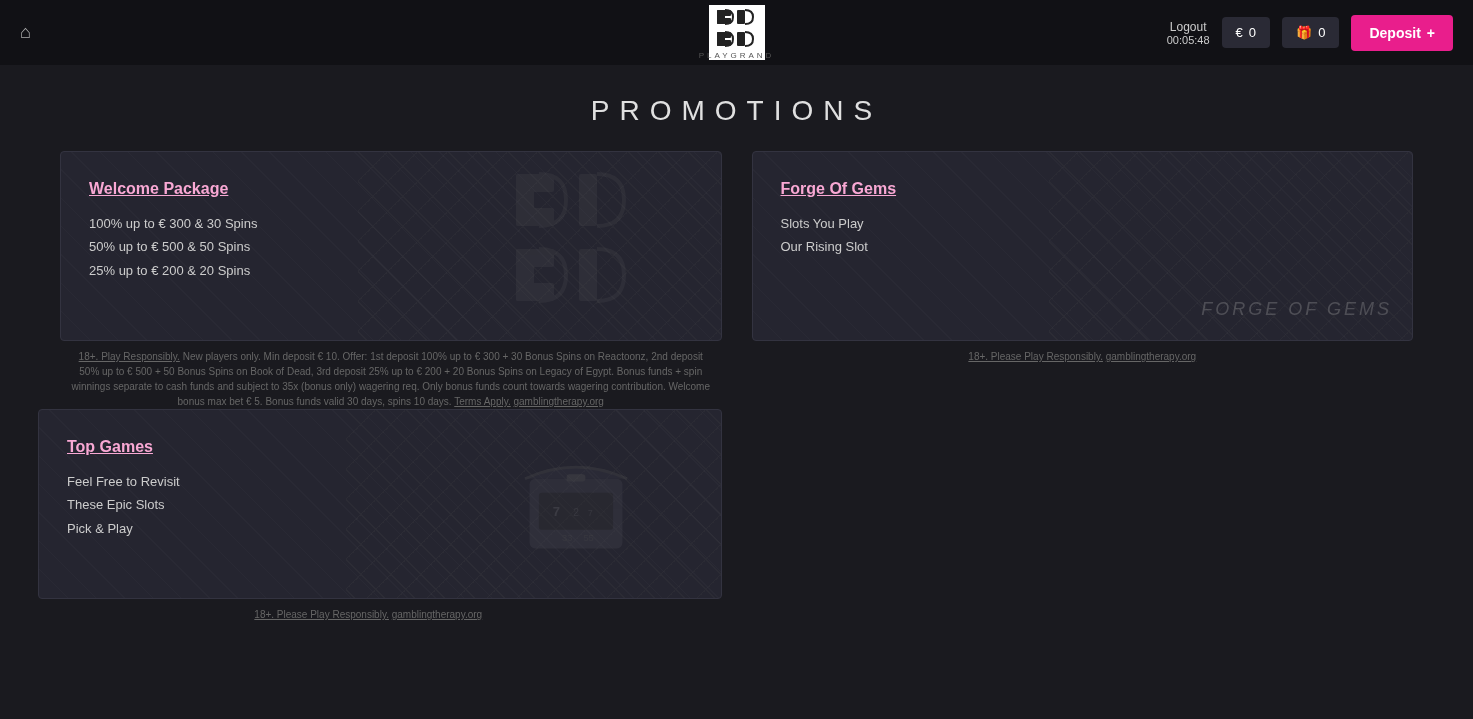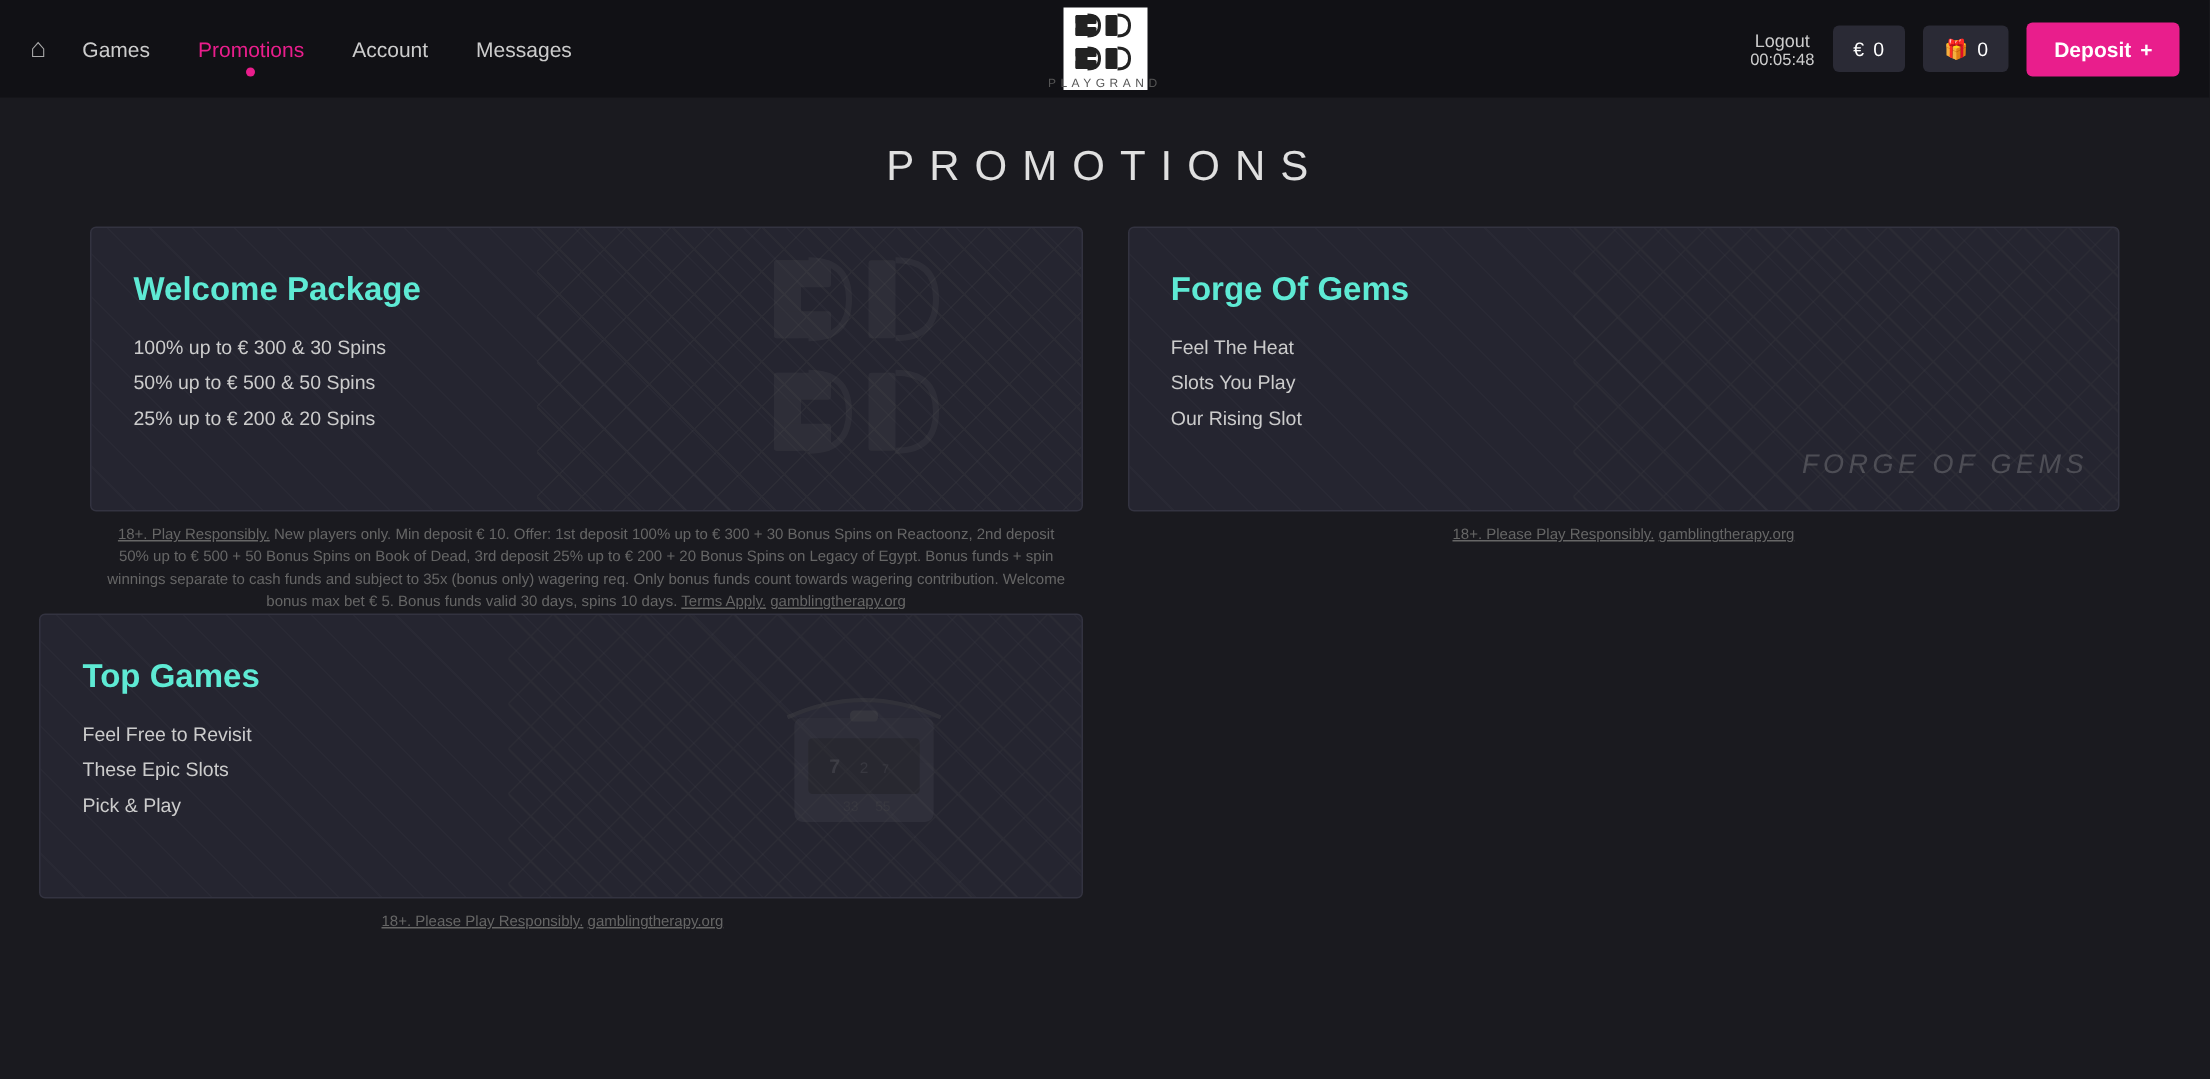--- a/index.html
+++ b/index.html
@@ -187,24 +187,25 @@
       background-size: 30px 30px;
     }
 
     .promo-content {
       position: relative;
       z-index: 2;
       flex: 1;
     }
 
     .promo-title {
-      font-size: 22px;
+      font-size: 16px;
       font-weight: bold;
-      color: #5eead4;
+      color: #f9a8d4;
       margin-bottom: 14px;
+      text-decoration: underline;
     }
 
     .promo-line {
       font-size: 13px;
       color: #cccccc;
       line-height: 1.8;
     }
 
     
     .logo-watermark {
@@ -271,26 +272,20 @@
     .bottom-section {
       margin-top: 0;
     }
 
   </style>
 </head>
 <body>
 
 <header>
   <span class="nav-home">⌂</span>
-  <nav class="nav-links">
-    <a class="nav-link">Games</a>
-    <a class="nav-link active">Promotions</a>
-    <a class="nav-link">Account</a>
-    <a class="nav-link">Messages</a>
-  </nav>
 
   <div class="logo-center">
     <div class="logo-box">
       <div style="display:flex; gap:2px; align-items:center; justify-content:center;">
         <svg width="44" height="44" viewBox="0 0 44 44">
 
           <rect x="2" y="4" width="8" height="14" rx="1" fill="#222"></rect>
           <rect x="2" y="4" width="14" height="6" rx="1" fill="#222"></rect>
           <rect x="2" y="12" width="14" height="6" rx="1" fill="#222"></rect>
           <path d="M10 4 Q18 4 18 11 Q18 18 10 18" stroke="#222" stroke-width="2" fill="none"></path>
@@ -378,35 +373,34 @@
       </span>
     </div>
   </div>
 
   <div class="promo-section-right">
     <div class="promo-card">
       <div class="promo-card-bg"></div>
       <div class="diamond-pattern"></div>
       <div class="promo-content">
         <div class="promo-title">Forge Of Gems</div>
-        <div class="promo-line">Feel The Heat</div>
         <div class="promo-line">Slots You Play</div>
         <div class="promo-line">Our Rising Slot</div>
       </div>
       <div class="forge-watermark">FORGE OF GEMS</div>
     </div>
     <div class="disclaimer-text">
       <span style="text-decoration:underline;cursor:pointer;">18+. Please Play Responsibly.</span>
       <span style="text-decoration:underline;cursor:pointer;">gamblingtherapy.org</span>
     </div>
   </div>
 </div>
 
 <div class="bottom-section">
-  <div style="padding: 0 26px; margin-top: 0;">
+  <div style="padding: 0 38px; margin-top: 0;">
     <div class="promo-card-full">
       <div class="promo-card-bg"></div>
       <div class="diamond-pattern"></div>
       <div class="promo-content">
         <div class="promo-title">Top Games</div>
         <div class="promo-line">Feel Free to Revisit</div>
         <div class="promo-line">These Epic Slots</div>
         <div class="promo-line">Pick &amp; Play</div>
       </div>
 

